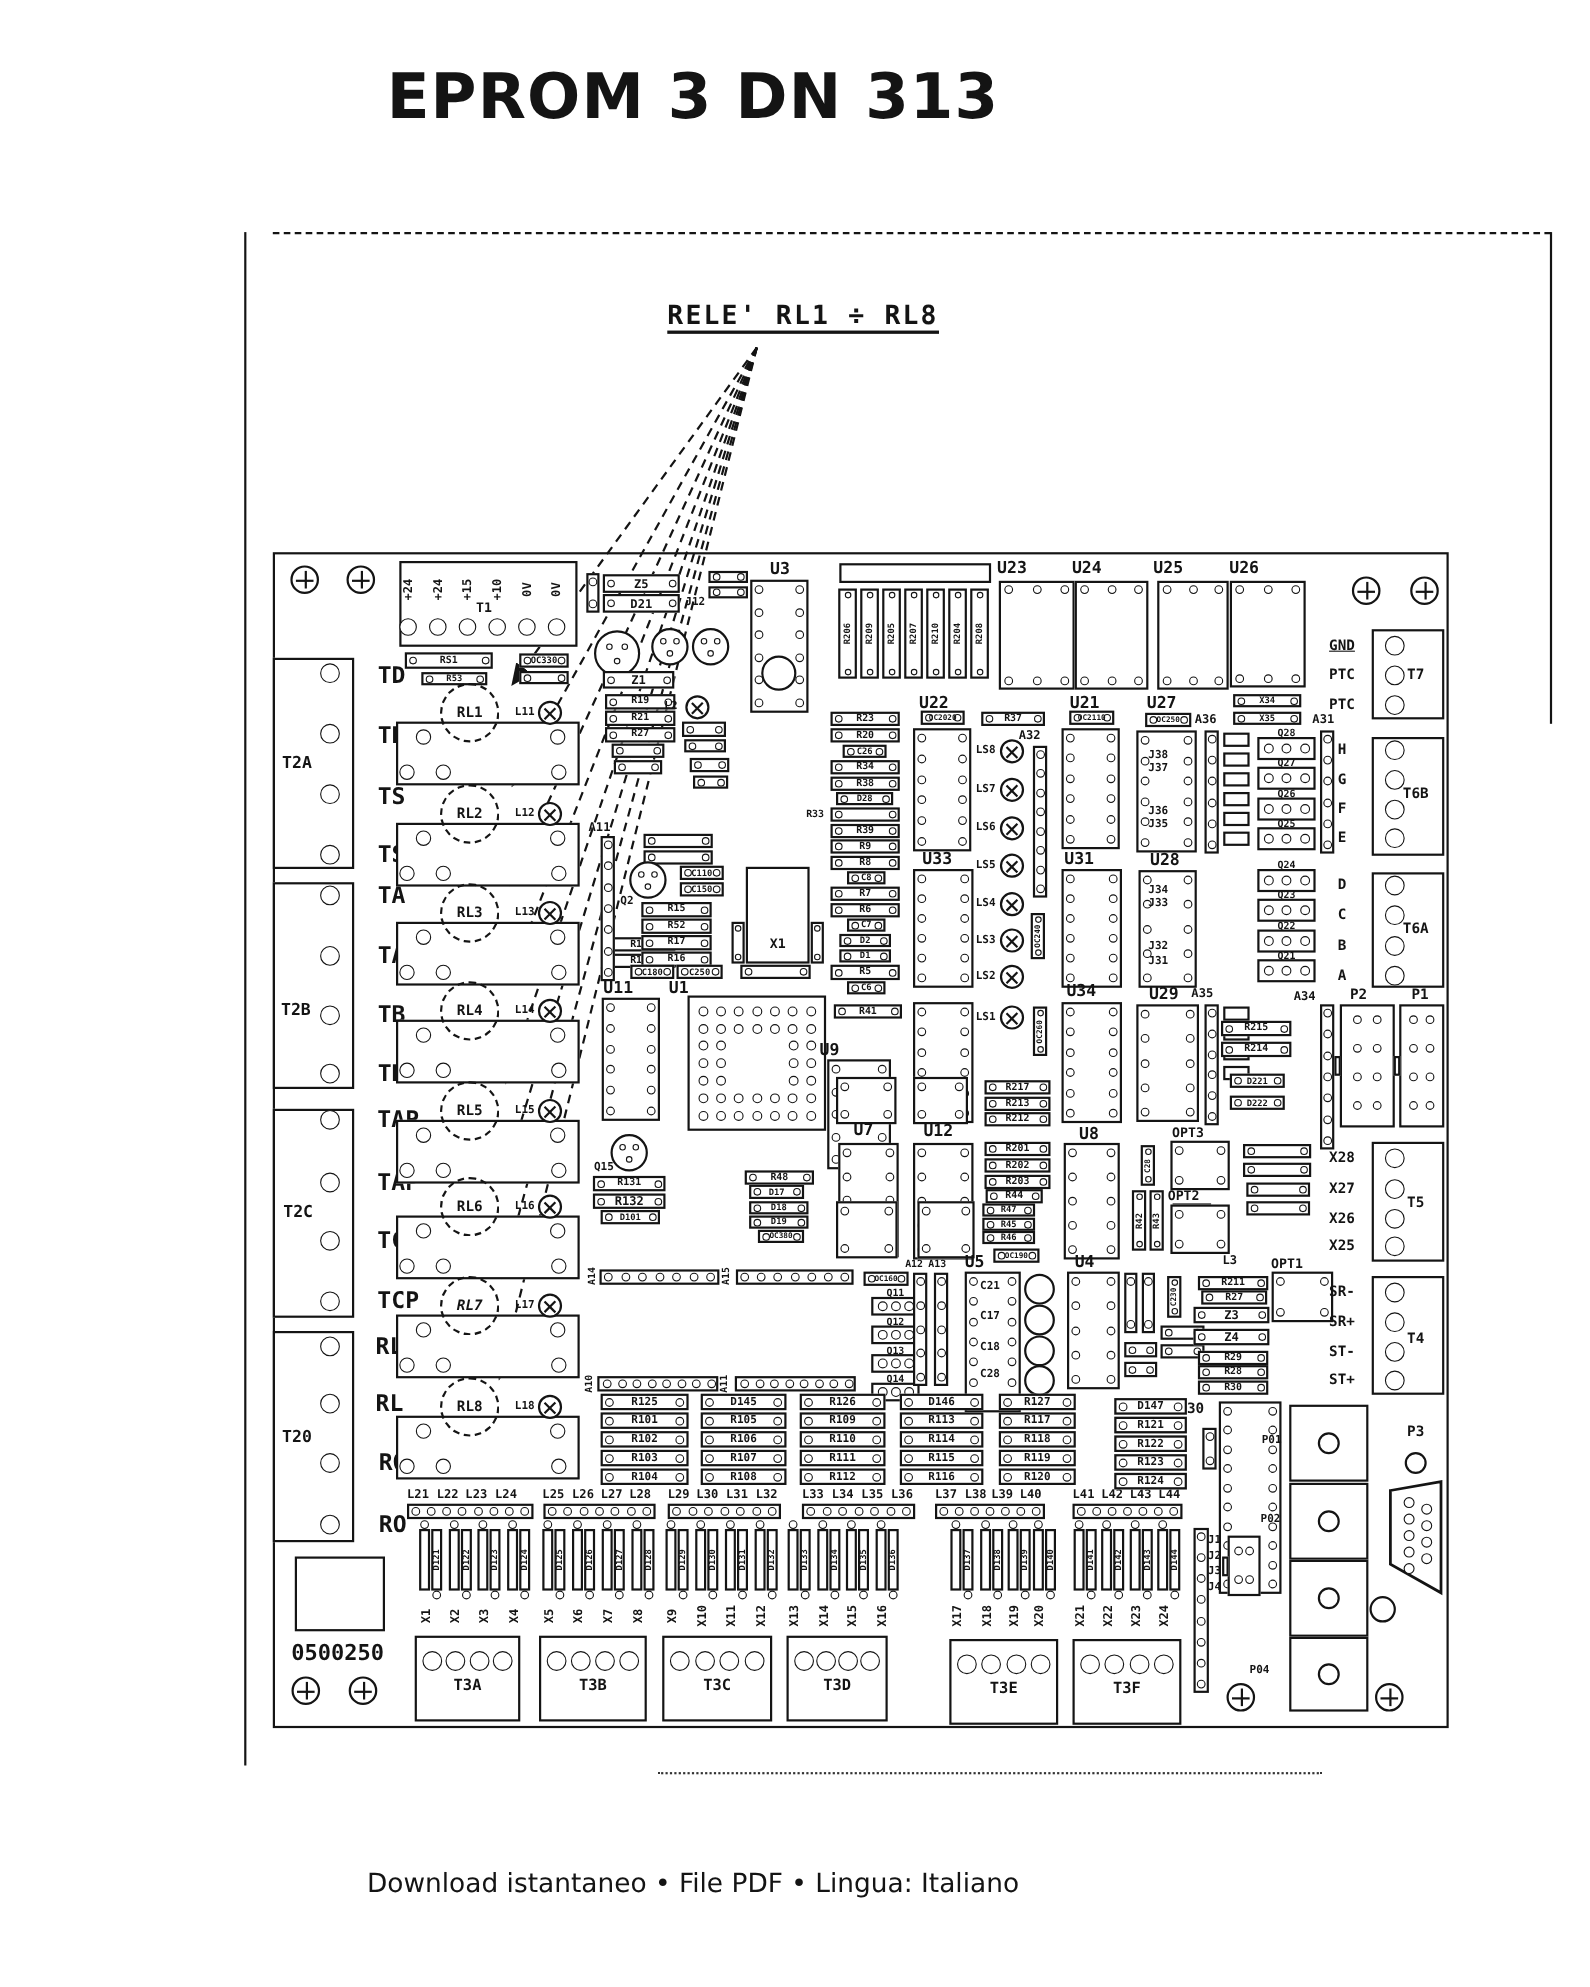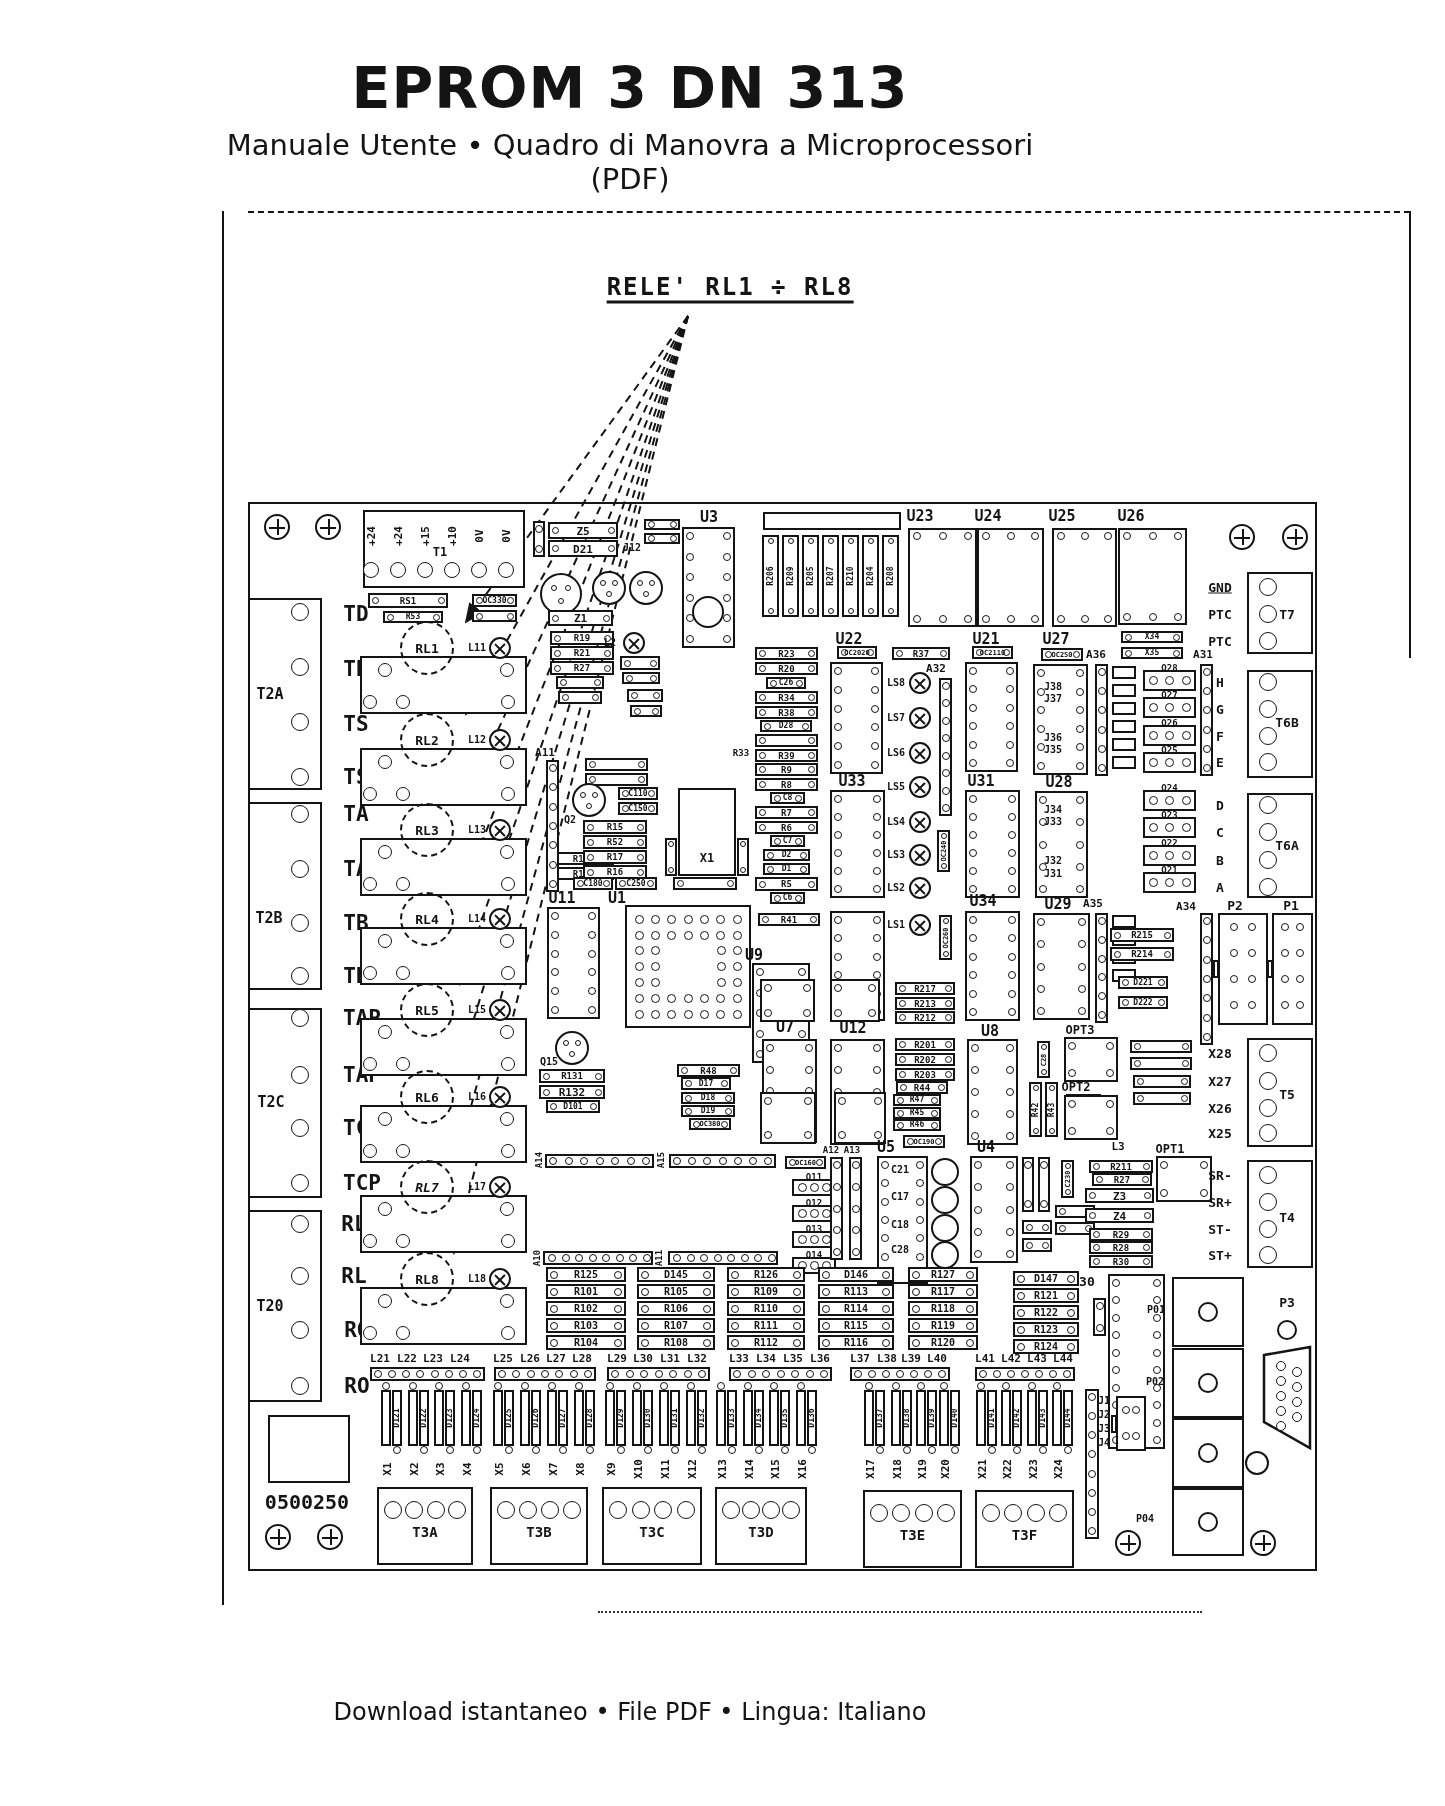--- a/index.html
+++ b/index.html
@@ -25,21 +25,20 @@
   .dashcircle{position:absolute;border:2px dashed #141414;border-radius:50%;background:transparent;box-sizing:border-box;}
   .xline{position:absolute;left:12%;right:12%;top:50%;height:2px;background:#141414;}
   .vline{position:absolute;top:12%;bottom:12%;left:50%;width:2px;background:#141414;}
   svg.overlay{position:absolute;left:0;top:0;pointer-events:none;}
 </style>
 </head>
 <body>
 
 <div class="abs hdr">
   <h1 class="title">EPROM 3 DN 313</h1>
-  <div class="subtitle">Manuale Utente • Quadro di Manovra a Microprocessori (PDF)</div>
 </div>
 
 <div class="abs frame-left"></div>
 <div class="abs frame-top"></div>
 <div class="abs frame-right"></div>
 <div class="abs frame-bottom"></div>
 
 <div id="diagram">
   <div class="abs lbl" style="left:730px;top:289px;font-size:24px;letter-spacing:2px;border-bottom:3px solid #141414;padding-bottom:2px;">RELE'  RL1 ÷ RL8</div>
   <div class="abs board"></div>
@@ -298,21 +297,21 @@
       <div class="dot" style="left: 758.5px; top: 709px; width: 7px; height: 7px;"></div>
       <div class="dot" style="left: 807.5px; top: 709px; width: 7px; height: 7px;"></div>
       <div class="lbl" style="left: 786.5px; top: 712.5px; font-size: 9px;">R38</div>
       <div class="comp" style="left: 760px; top: 720px; width: 52px; height: 12px; border-width: 2px;"></div>
       <div class="dot" style="left: 763.5px; top: 722.5px; width: 7px; height: 7px;"></div>
       <div class="dot" style="left: 801.5px; top: 722.5px; width: 7px; height: 7px;"></div>
       <div class="lbl" style="left: 786px; top: 726px; font-size: 8px;">D28</div>
       <div class="comp" style="left: 755px; top: 734px; width: 63px; height: 13px; border-width: 2px;"></div>
       <div class="dot" style="left: 758.5px; top: 737px; width: 7px; height: 7px;"></div>
       <div class="dot" style="left: 807.5px; top: 737px; width: 7px; height: 7px;"></div>
-      <div class="lbl" style="left: 741px; top: 740.5px; font-size: 9px; margin-top: 12px;">R33</div>
+      <div class="lbl" style="left: 741px; top: 740.5px; font-size: 9px;">R33</div>
       <div class="comp" style="left: 755px; top: 749px; width: 63px; height: 13px; border-width: 2px;"></div>
       <div class="dot" style="left: 758.5px; top: 752px; width: 7px; height: 7px;"></div>
       <div class="dot" style="left: 807.5px; top: 752px; width: 7px; height: 7px;"></div>
       <div class="lbl" style="left: 786.5px; top: 755.5px; font-size: 9px;">R39</div>
       <div class="comp" style="left: 755px; top: 763px; width: 63px; height: 13px; border-width: 2px;"></div>
       <div class="dot" style="left: 758.5px; top: 766px; width: 7px; height: 7px;"></div>
       <div class="dot" style="left: 807.5px; top: 766px; width: 7px; height: 7px;"></div>
       <div class="lbl" style="left: 786.5px; top: 769.5px; font-size: 9px;">R9</div>
       <div class="comp" style="left: 755px; top: 778px; width: 63px; height: 13px; border-width: 2px;"></div>
       <div class="dot" style="left: 758.5px; top: 781px; width: 7px; height: 7px;"></div>

